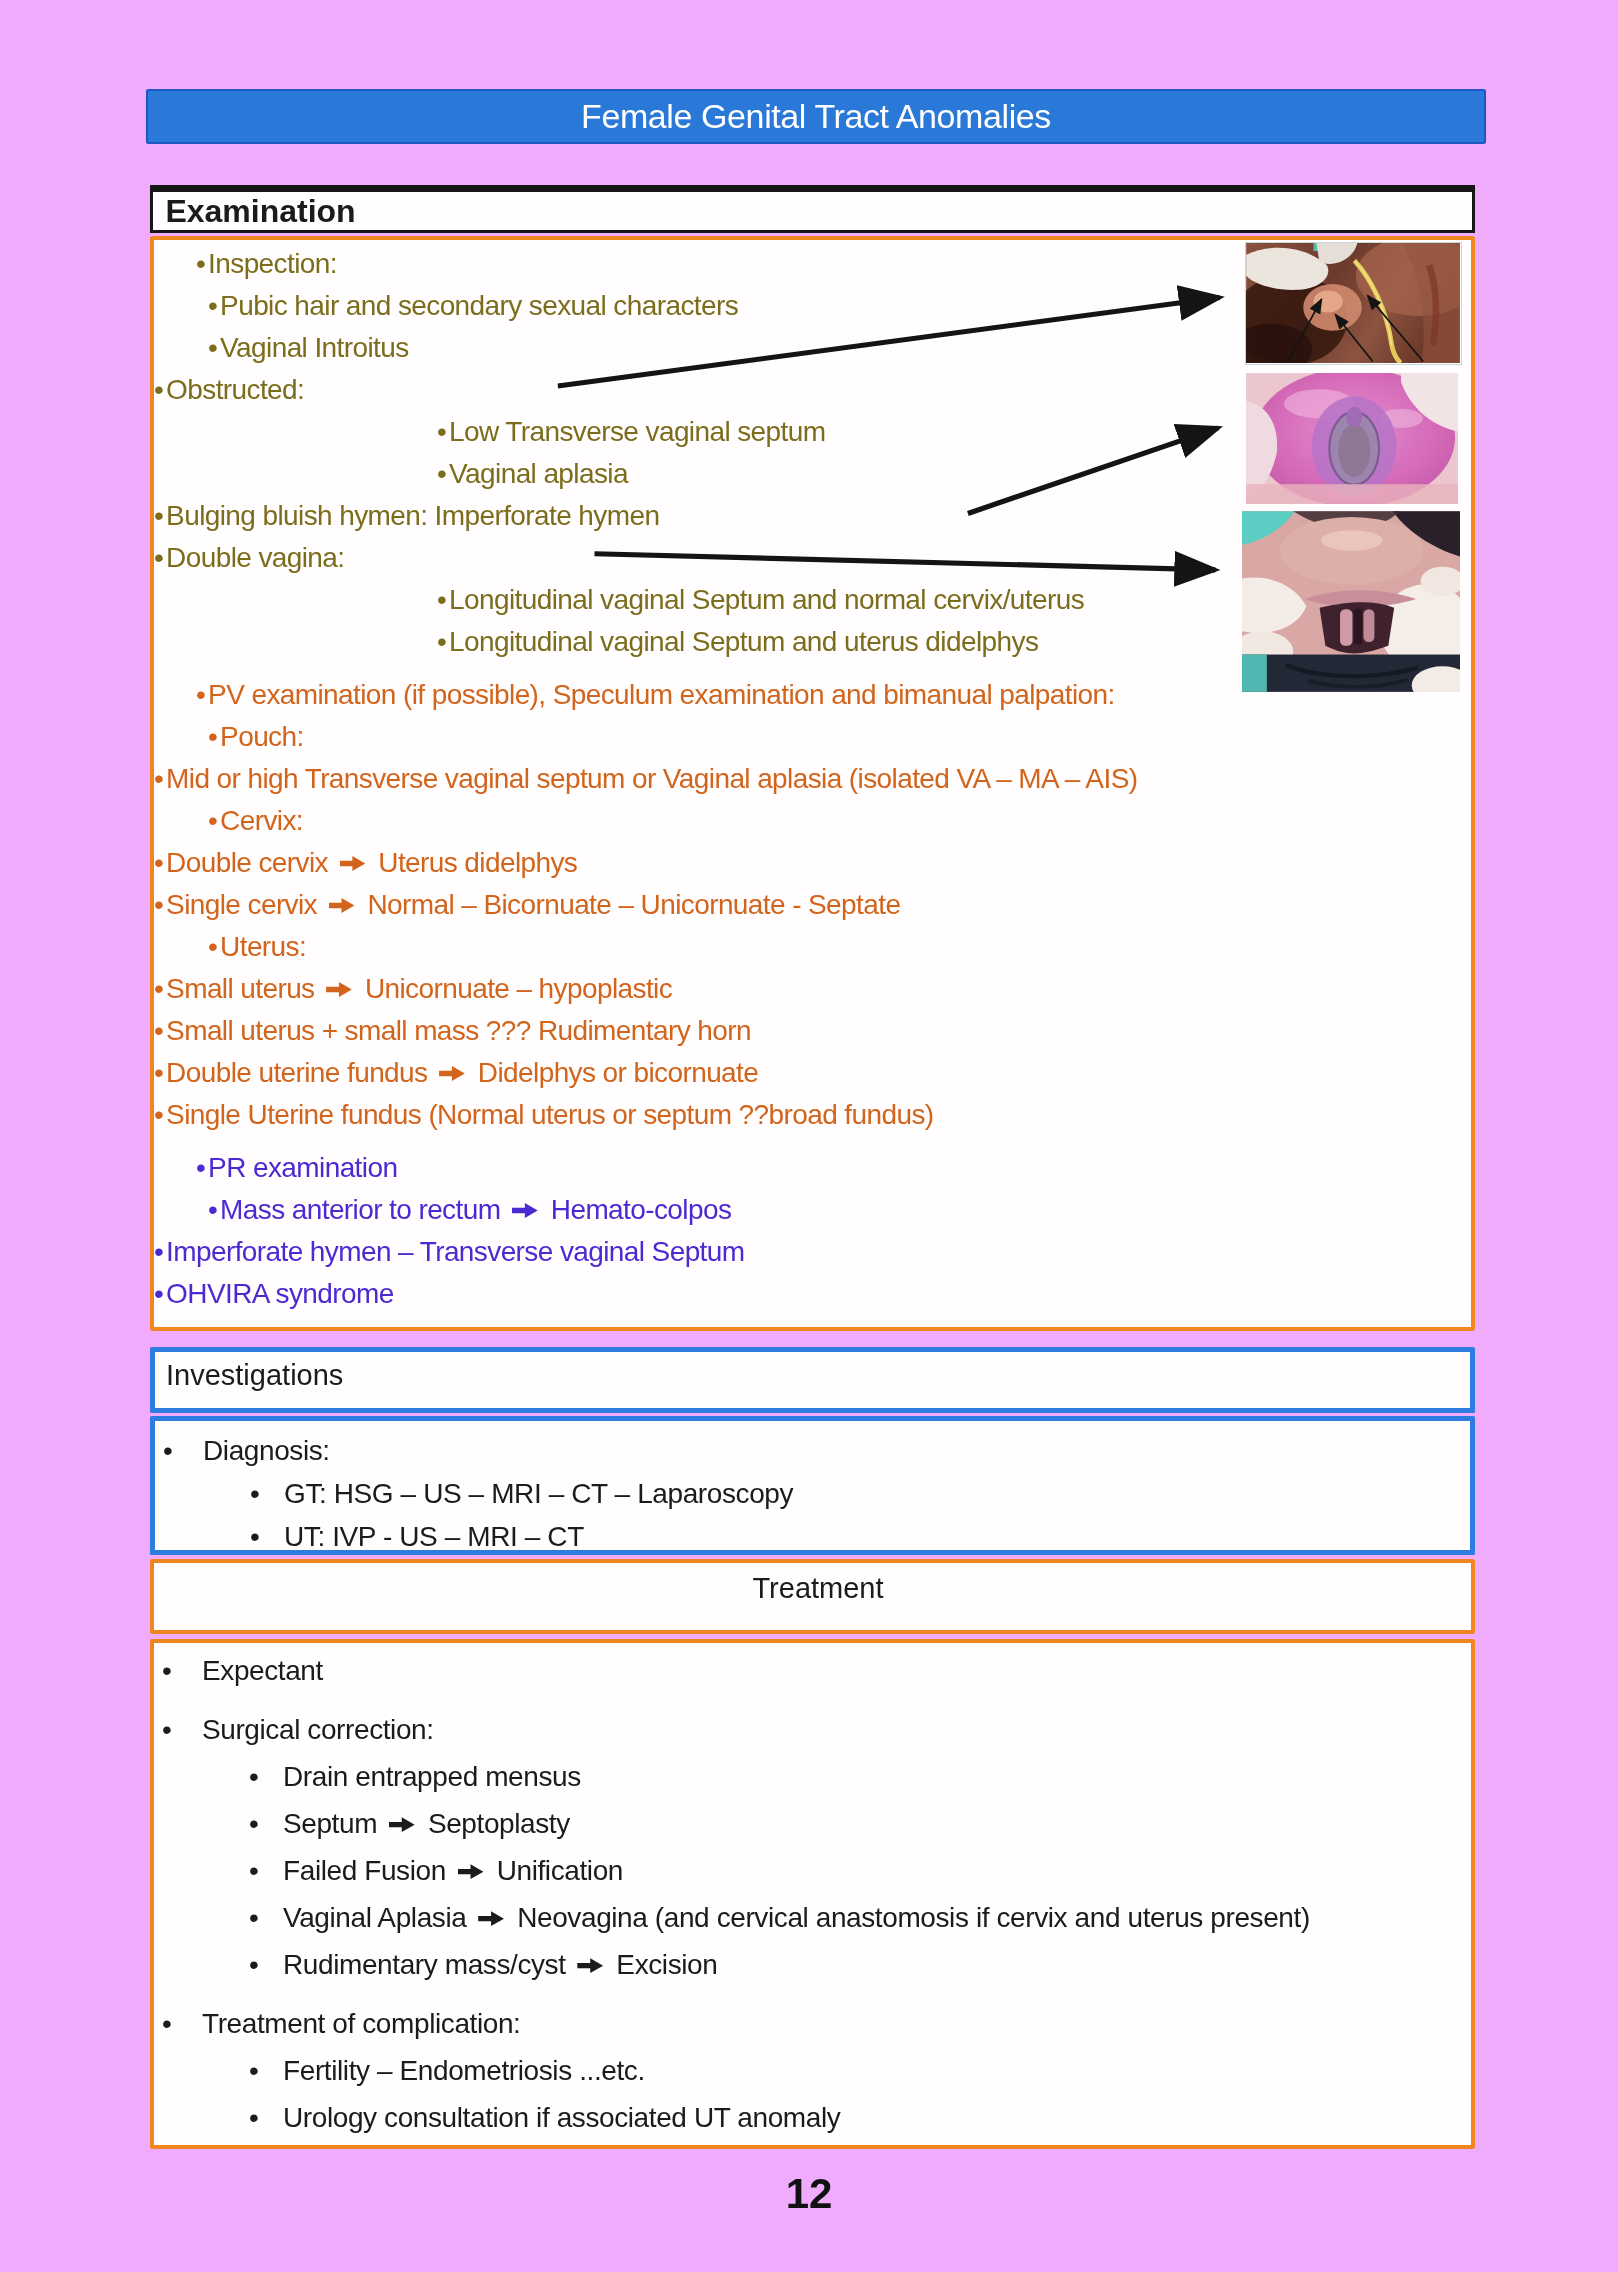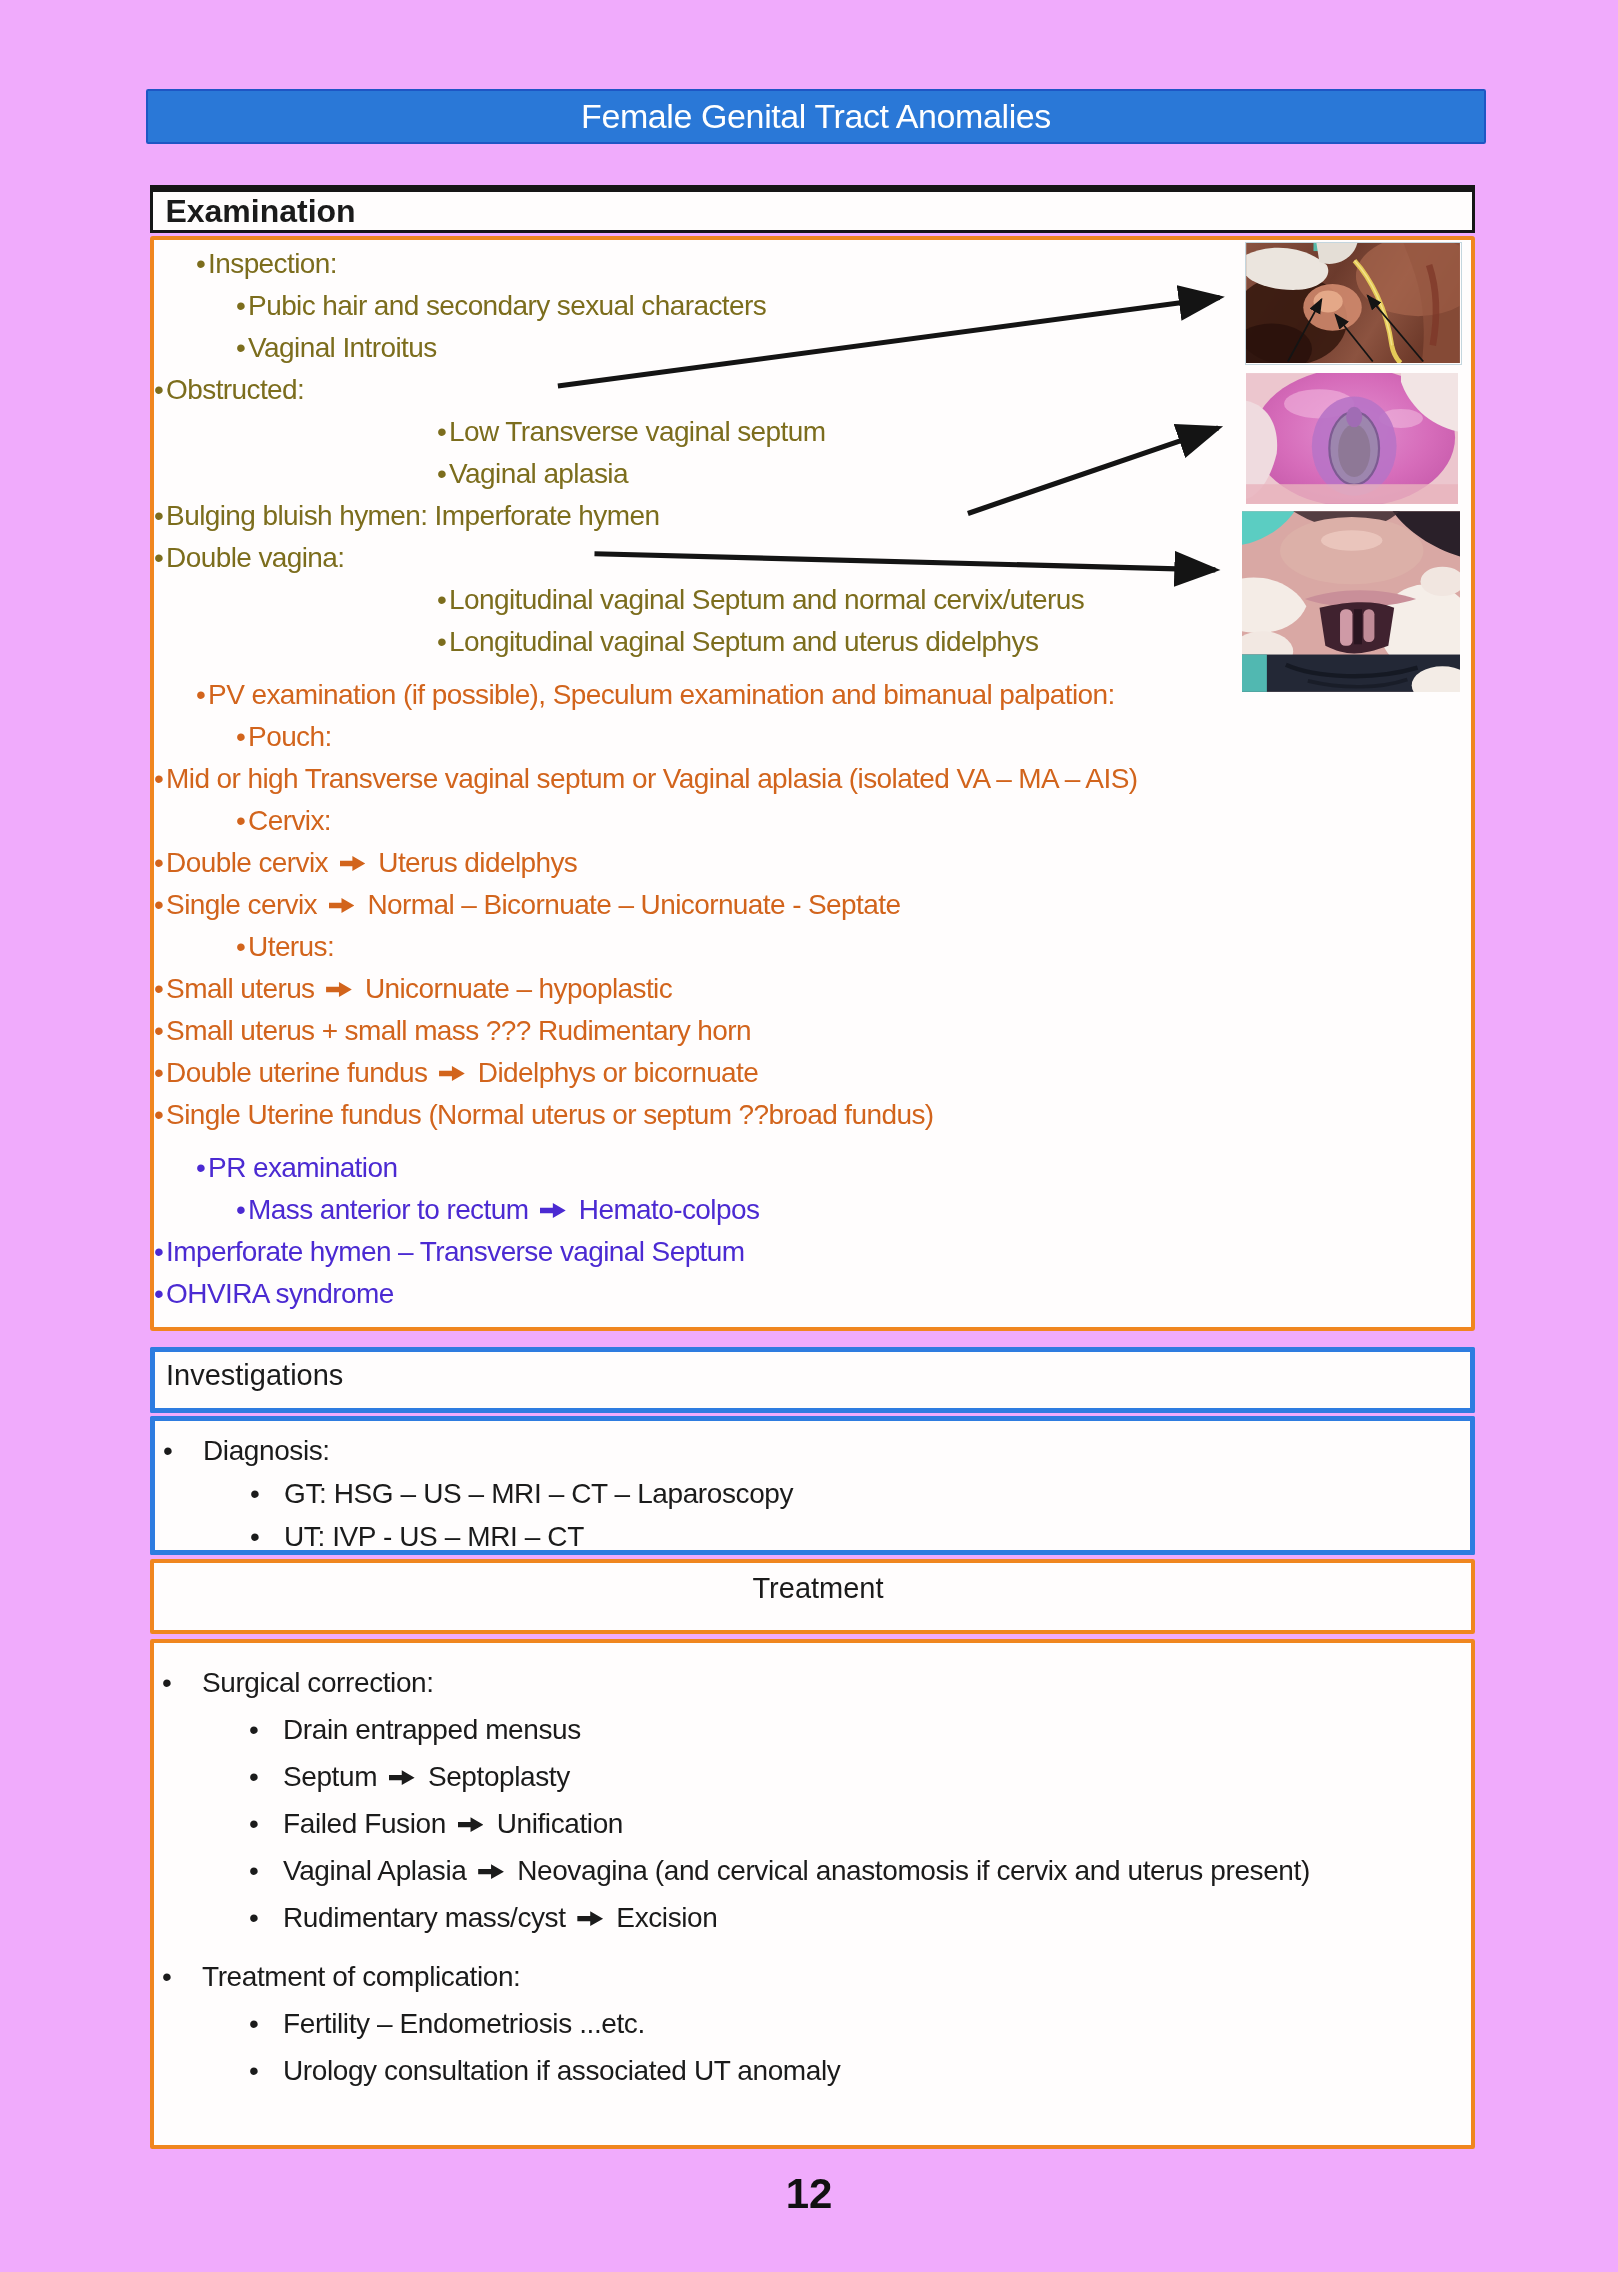--- a/index.html
+++ b/index.html
@@ -20,21 +20,21 @@
       font-size:29px;display:flex;align-items:flex-start;padding:9px 0 0 11px;justify-content:center;}
   
   .cbox{position:absolute;left:150px;width:1325px;background:#fffdfd;box-sizing:border-box;}
   .box-exam{top:236px;height:1095px;border:4.4px solid #f0861f;border-radius:2.9px;padding-top:2.9px;}
   .box-inv{top:1416px;height:139px;border:5.1px solid #2e7ce0;border-radius:1.5px;padding-top:8px;}
   .box-treat{top:1639px;height:510px;border:4.4px solid #f0861f;border-radius:2.2px;padding-top:4.4px;}
   
   .x{font-size:28px;line-height:42px;letter-spacing:-0.6px;white-space:nowrap;}
   .x::before{content:"•";margin-right:2.9px;}
   .x.l1{padding-left:42px;}
-  .x.l2{padding-left:82px;}
+  .x.l2{padding-left:54px;}
   .x.l3{}
   .x.l4{padding-left:283px;}
   .x.gap{margin-top:11px;}
   .c-olive{color:#7c6d1d;}
   .c-orange{color:#d2641c;}
   .c-purple{color:#4b2ad2;}
   
   .li{font-size:28px;letter-spacing:-0.4px;color:#1b1b1b;white-space:nowrap;}
   .box-inv .li{line-height:43px;}
   .box-treat .li{line-height:47px;}
@@ -196,20 +196,21 @@
   <div class="cbox box-inv">
     <div class="li l1">Diagnosis:</div>
     <div class="li l2">GT: HSG – US – MRI – CT – Laparoscopy</div>
     <div class="li l2">UT: IVP - US – MRI – CT</div>
   </div>
 
   <div class="hdr hdr-treat">
     <span>Treatment</span>
   </div>
   <div class="cbox box-treat">
+    <div class="li l1">Expectant</div>
     <div class="li l1 gap">Surgical correction:</div>
     <div class="li l2">Drain entrapped mensus</div>
     <div class="li l2">Septum <span class="arr"></span> Septoplasty</div>
     <div class="li l2">Failed Fusion <span class="arr"></span> Unification</div>
     <div class="li l2">Vaginal Aplasia <span class="arr"></span> Neovagina (and cervical anastomosis if cervix and uterus present)</div>
     <div class="li l2">Rudimentary mass/cyst <span class="arr"></span> Excision</div>
     <div class="li l1 gap">Treatment of complication:</div>
     <div class="li l2">Fertility – Endometriosis ...etc.</div>
     <div class="li l2">Urology consultation if associated UT anomaly</div>
   </div>

